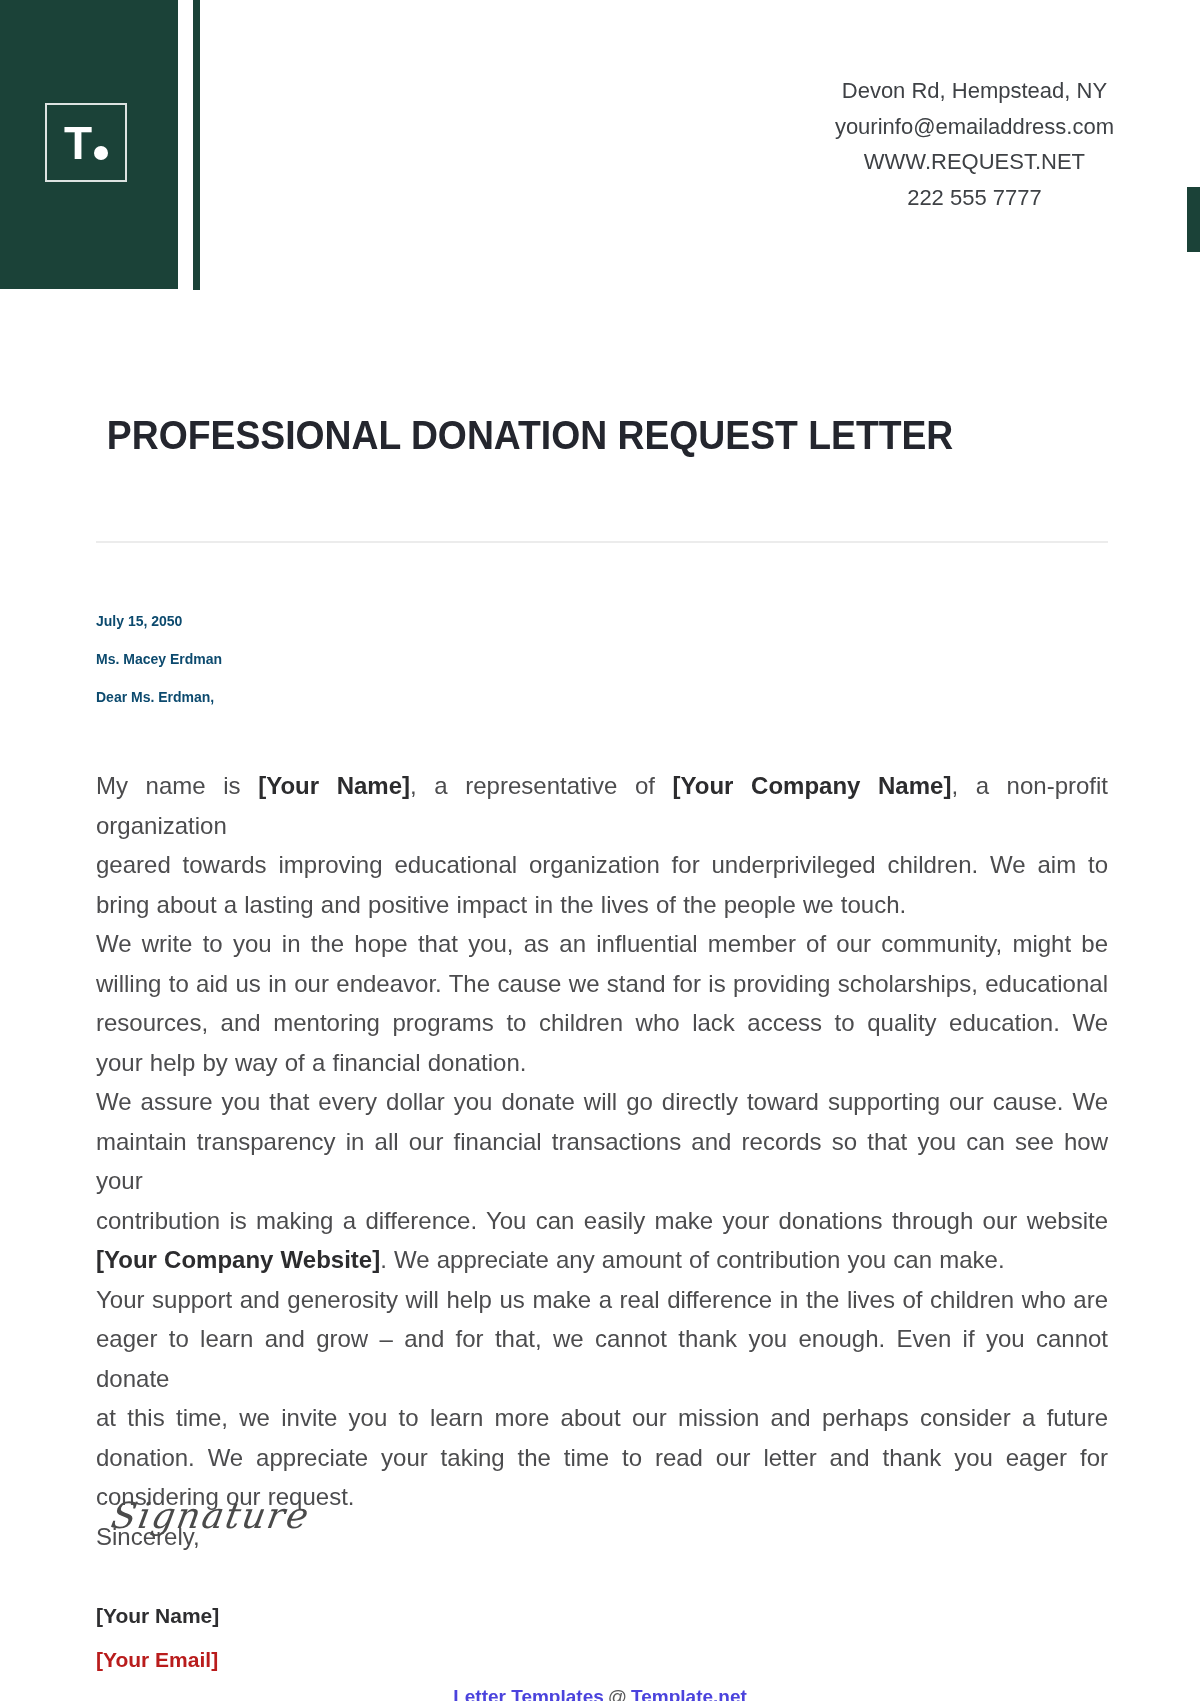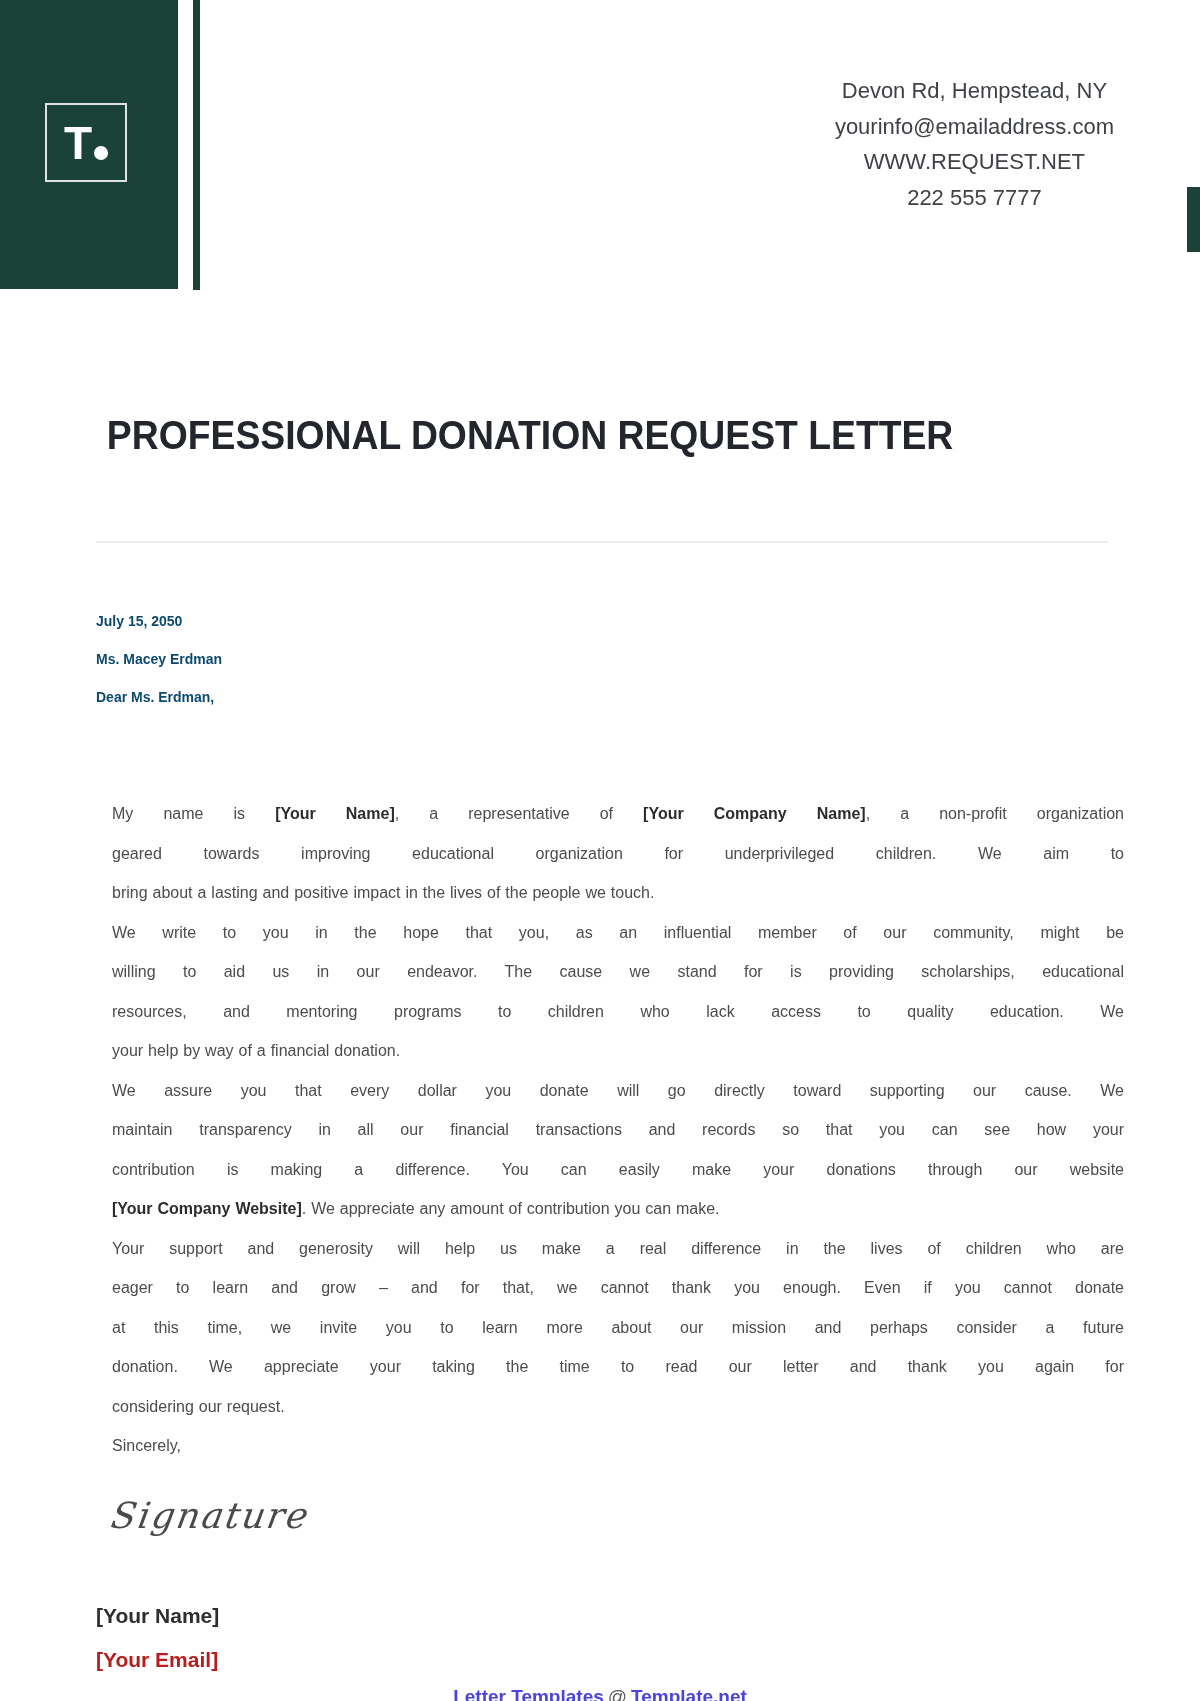--- a/index.html
+++ b/index.html
@@ -32,22 +32,22 @@
            transform-origin: center; }
   .divider { position: absolute; top: 541px; left: 96px; width: 1012px; height: 2px;
              background: #ececec; }
 
   
   .info { position: absolute; left: 96px; top: 602px; width: 1012px;
           font-size: 14px; font-weight: bold; color: #0c4a6e; line-height: 38px; }
   .info .addr-gap { margin-top: 9px; }
 
   
-  .letter-body { position: absolute; left: 112px; top: 766px; width: 1012px;
-                 font-size: 16px; color: #4c4c4e; margin-top: 28px; }
+  .letter-body { position: absolute; left: 96px; top: 766px; width: 1012px;
+                 font-size: 24px; color: #4c4c4e; }
   .bline { line-height: 39.5px; text-align: justify; text-align-last: justify;
            word-spacing: 0.5px; }
   .bline.last { text-align-last: left; }
   .bline b { color: #2c2c2e; }
   .closing { line-height: 39.5px; }
 
   
   .signature { position: absolute; left: 112px; top: 1495px;
                font-family: "DejaVu Serif", serif; font-style: italic;
                font-size: 36px; color: #4a4a4a; letter-spacing: 2px;
@@ -101,21 +101,21 @@
     <div class="bline"><span>willing to aid us in our endeavor. The cause we stand for is providing scholarships, educational</span></div>
     <div class="bline"><span>resources, and mentoring programs to children who lack access to quality education. We</span></div>
     <div class="bline last"><span>your help by way of a financial donation.</span></div>
     <div class="bline"><span>We assure you that every dollar you donate will go directly toward supporting our cause. We</span></div>
     <div class="bline"><span>maintain transparency in all our financial transactions and records so that you can see how your</span></div>
     <div class="bline"><span>contribution is making a difference. You can easily make your donations through our website</span></div>
     <div class="bline last"><b>[Your Company Website]</b><span>. We appreciate any amount of contribution you can make.</span></div>
     <div class="bline"><span>Your support and generosity will help us make a real difference in the lives of children who are</span></div>
     <div class="bline"><span>eager to learn and grow – and for that, we cannot thank you enough. Even if you cannot donate</span></div>
     <div class="bline"><span>at this time, we invite you to learn more about our mission and perhaps consider a future</span></div>
-    <div class="bline"><span>donation. We appreciate your taking the time to read our letter and thank you again for</span></div>
+    <div class="bline"><span>donation. We appreciate your taking the time to read our letter and thank you eager for</span></div>
     <div class="bline last"><span>considering our request.</span></div>
     <div class="closing">Sincerely,</div>
   </div>
 
 <div class="signature">Signature</div>
 <div class="sender-name">[Your Name]</div>
 <div class="sender-email">[Your Email]</div>
 
 <div class="footer">
   <a>Letter Templates</a><span class="sep">@</span><a>Template.net</a>

